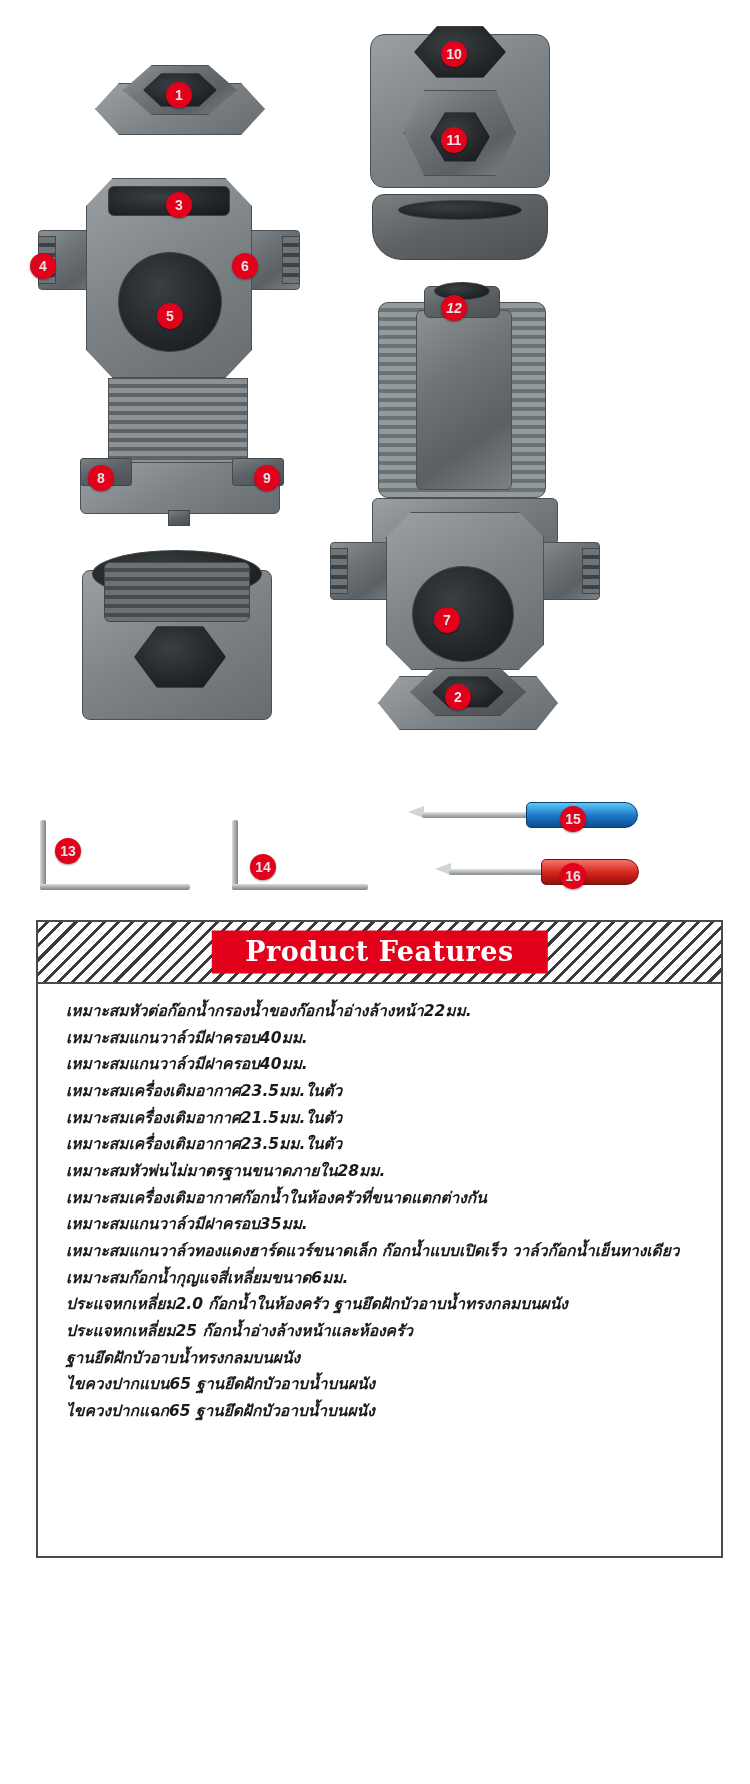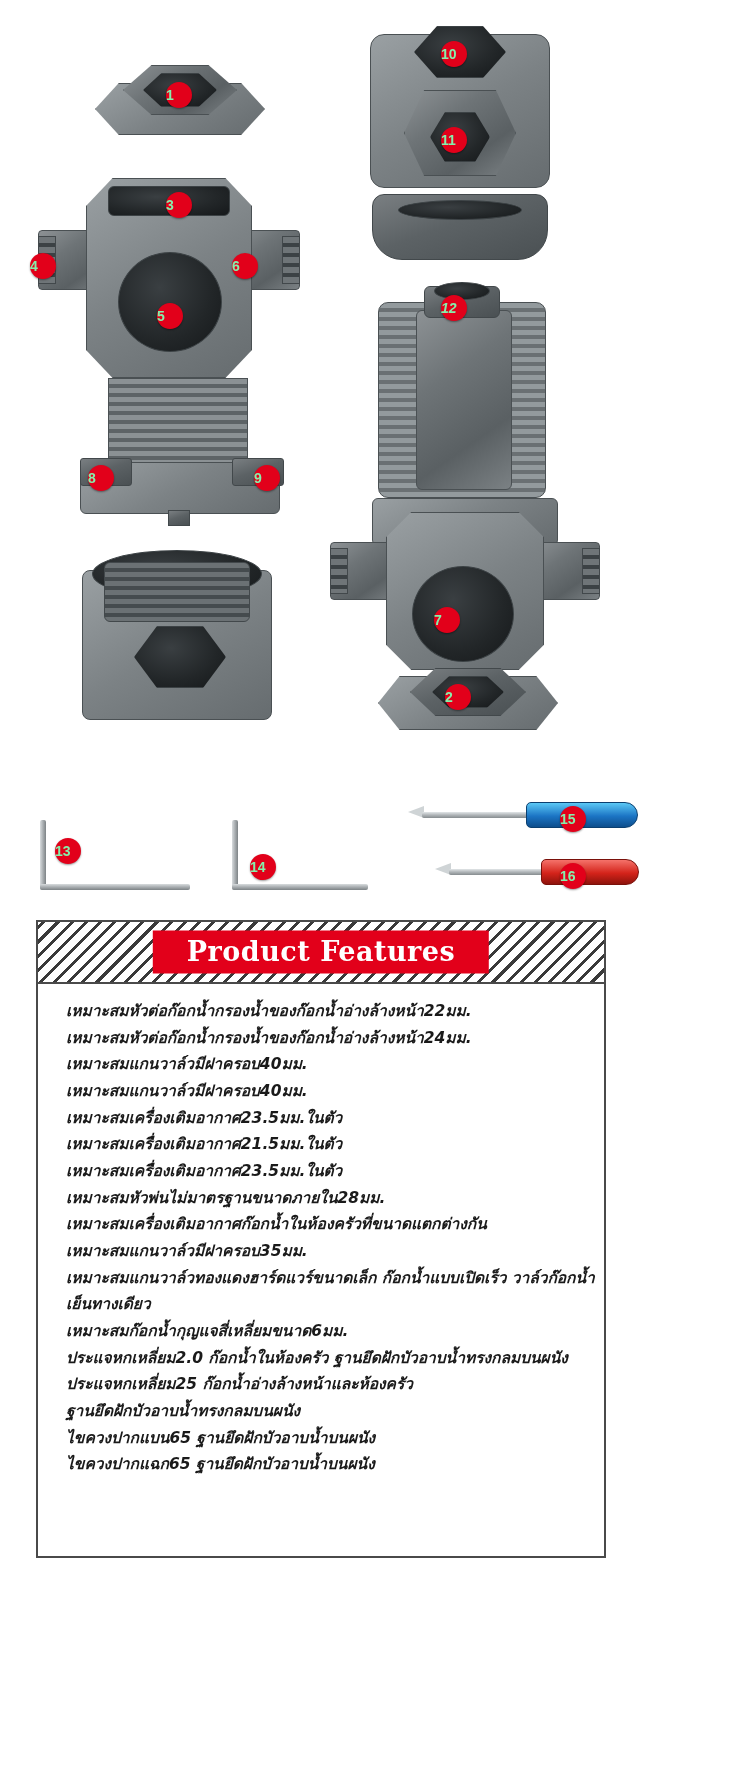--- a/index.html
+++ b/index.html
@@ -43,25 +43,26 @@
     border: 1px solid #3c4245;
   }
 
   
   .badge {
     position: absolute;
     width: 26px;
     height: 26px;
     border-radius: 50%;
     background: #e2001a;
-    color: #86efac;
+    color: #e5e5e5;
     font-family: "Liberation Sans", sans-serif;
     font-size: 14px;
     font-weight: bold;
     line-height: 26px;
+    text-align: center;
     z-index: 40;
     box-shadow: 0 1px 2px rgba(0,0,0,0.4);
   }
 
   
   #tools {
     position: relative;
     width: 750px;
     height: 130px;
   }
@@ -104,21 +105,21 @@
   .handle-red {
     background: linear-gradient(180deg, #f5726a 0%, #d4231a 55%, #8e130c 100%);
     border: 1px solid #7a100a;
   }
 
   
   #features {
     position: absolute;
     left: 36px;
     top: 920px;
-    width: 570px;
+    width: 687px;
     height: 638px;
     border: 2px solid #4a4a4a;
     background: #ffffff;
   }
   #features-header {
     position: relative;
     height: 62px;
     border-bottom: 2px solid #4a4a4a;
     background-image: repeating-linear-gradient(
         -45deg,
@@ -273,21 +274,20 @@
   </div>
 
 </div>
 
 <div id="features">
   <div id="features-header">
     <div id="features-title">Product Features</div>
   </div>
   <ul id="features-list">
       <li>เหมาะสมหัวต่อก๊อกน้ำกรองน้ำของก๊อกน้ำอ่างล้างหน้า22มม.</li>
-      <li>เหมาะสมหัวต่อก๊อกน้ำกรองน้ำของก๊อกน้ำอ่างล้างหน้า24มม.</li>
       <li>เหมาะสมแกนวาล์วมีฝาครอบ40มม.</li>
       <li>เหมาะสมแกนวาล์วมีฝาครอบ40มม.</li>
       <li>เหมาะสมเครื่องเติมอากาศ23.5มม.ในตัว</li>
       <li>เหมาะสมเครื่องเติมอากาศ21.5มม.ในตัว</li>
       <li>เหมาะสมเครื่องเติมอากาศ23.5มม.ในตัว</li>
       <li>เหมาะสมหัวพ่นไม่มาตรฐานขนาดภายใน28มม.</li>
       <li>เหมาะสมเครื่องเติมอากาศก๊อกน้ำในห้องครัวที่ขนาดแตกต่างกัน</li>
       <li>เหมาะสมแกนวาล์วมีฝาครอบ35มม.</li>
       <li>เหมาะสมแกนวาล์วทองแดงฮาร์ดแวร์ขนาดเล็ก ก๊อกน้ำแบบเปิดเร็ว วาล์วก๊อกน้ำเย็นทางเดียว</li>
       <li>เหมาะสมก๊อกน้ำกุญแจสี่เหลี่ยมขนาด6มม.</li>

